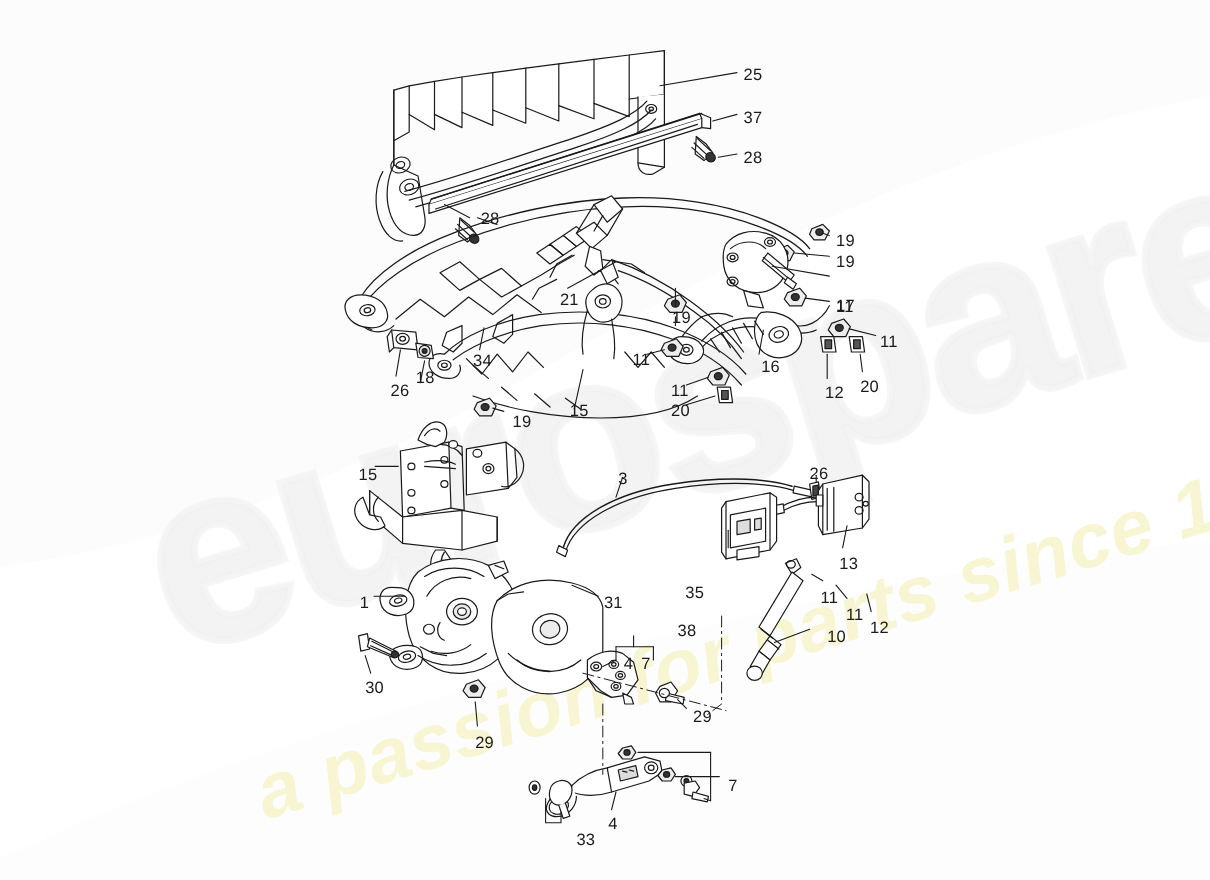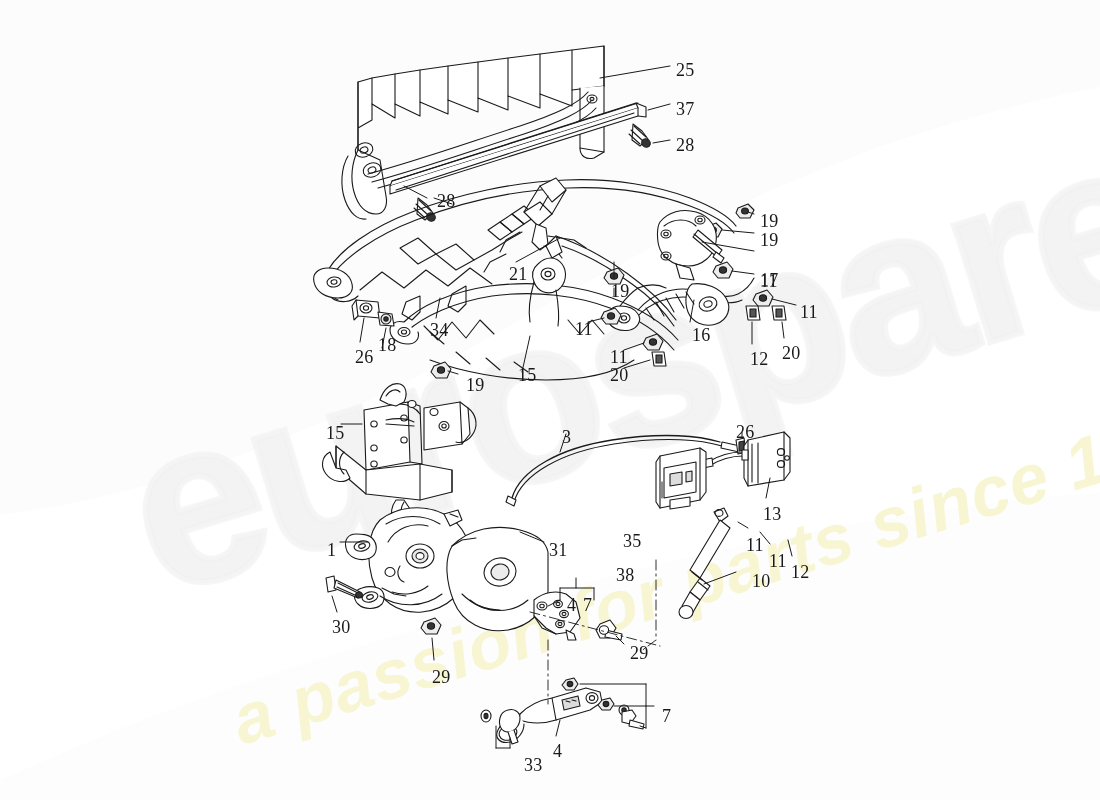--- a/index.html
+++ b/index.html
@@ -21,22 +21,22 @@
     width: 1100px; height: 800px;
   }
   #wm-layer { z-index: 1; }
   #art-layer { z-index: 2; }
   #label-layer { z-index: 3; }
 
   svg { display: block; }
 
   .lbl {
     position: absolute;
-    font-family: Liberation Serif, serif;
-    font-size: 18px;
+    font-family: Liberation Sans, sans-serif;
+    font-size: 15px;
     color: #1a1a1a;
     white-space: nowrap;
     line-height: 1;
     letter-spacing: 0.2px;
   }
 </style>
 </head>
 <body>
 
 <div id="page">

